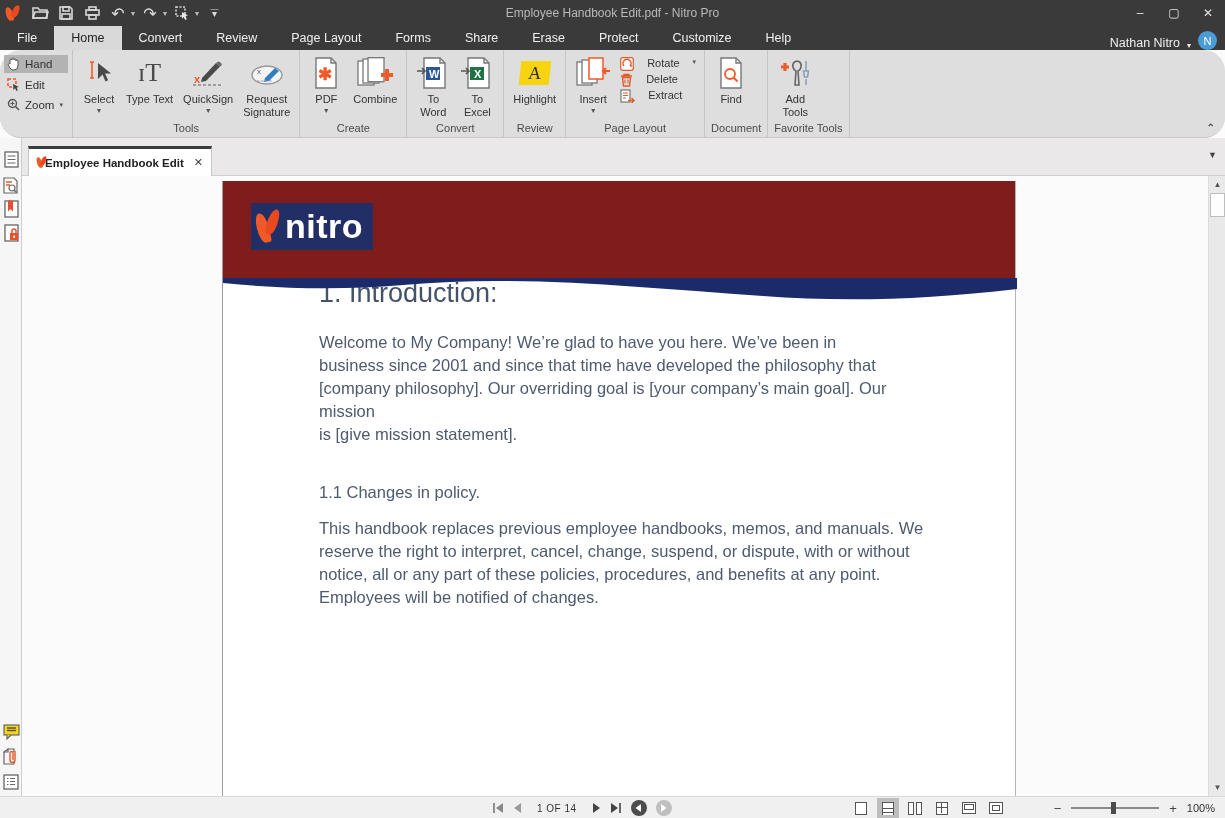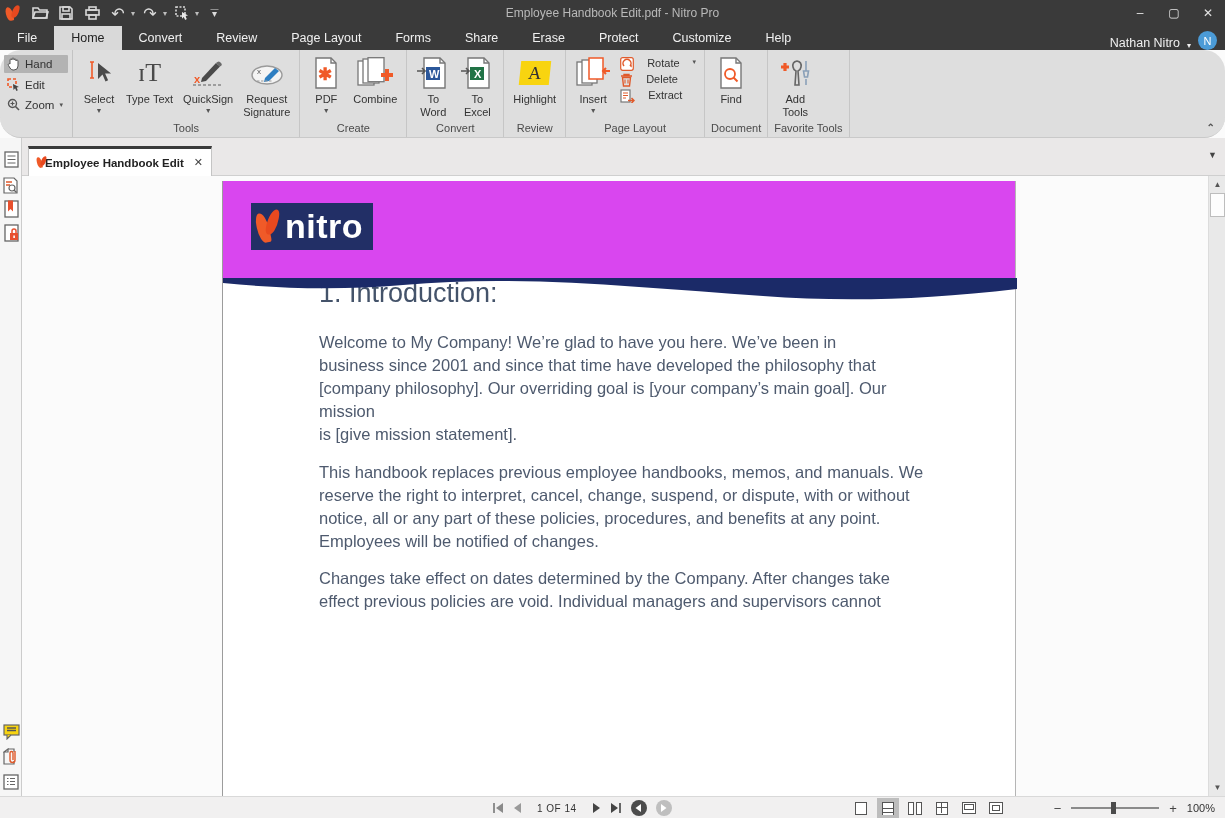--- a/index.html
+++ b/index.html
@@ -53,21 +53,21 @@
   .tabflame:after { content:""; position:absolute; left:4px; top:0; width:5px; height:10px; background:#e8491f; border-radius:90% 30% 80% 30%; transform:rotate(10deg); }
   .tabbar-dd { position:absolute; right:8px; top:12px; font-size:9px; color:#444; }
 
   
   .sidebar { position:absolute; left:0; top:138px; width:22px; height:658px; background:#f6f6f6; border-right:1px solid #ccc; }
   .side-ico { position:absolute; left:2px; width:18px; height:18px; display:flex; align-items:center; justify-content:center; }
 
   
   .viewer { position:absolute; left:22px; top:176px; width:1186px; height:620px; background:#fbfbfb; overflow:hidden; }
   .page { position:absolute; left:200px; top:5px; width:794px; height:800px; background:#fff; border-left:1px solid #9c9c9c; border-right:1px solid #b5b5b5; }
-  .page-header { position:relative; width:100%; height:97px; background:#d946ef; }
+  .page-header { position:relative; width:100%; height:97px; background:#7f1d1d; }
   .brandbox { position:absolute; left:28px; top:22px; display:flex; align-items:center; gap:6px; background:#222f66; padding:4px 10px 4px 6px; }
   .bigflame { width:22px; height:36px; position:relative; }
   .bigflame:before { content:""; position:absolute; left:0; top:4px; width:12px; height:30px; background:#f05a28; border-radius:60% 90% 20% 80%; transform:rotate(-12deg); }
   .bigflame:after { content:""; position:absolute; left:10px; top:0; width:11px; height:26px; background:#e8491f; border-radius:90% 30% 80% 30%; transform:rotate(10deg); }
   .brand-text { color:#fff; font-size:34px; font-weight:bold; letter-spacing:0.5px; }
   .wave { position:absolute; left:0; top:97px; width:794px; height:26px; display:block; }
 
   .page-body { padding:0 88px 0 96px; color:#4e5a6e; }
   .doc-h1 { font-size:27px; font-weight:400; color:#44536a; }
   .doc-p { font-size:16.5px; line-height:23px; white-space:pre-line; margin-top:22px; }
@@ -455,26 +455,25 @@
     <svg class="wave" viewBox="0 0 794 26" preserveAspectRatio="none">
       <path d="M0,0 L794,0 L794,11 C700,22 620,24 540,18 C420,10 300,-4 180,7 C120,12 60,11 0,5 Z" fill="#1b2a68"></path>
     </svg>
     <div class="page-body">
       <div class="doc-h1">1. Introduction:</div>
       <div class="doc-p">Welcome to My Company! We’re glad to have you here. We’ve been in
 business since 2001 and since that time have developed the philosophy that
 [company philosophy]. Our overriding goal is [your company’s main goal]. Our
 mission
 is [give mission statement].</div>
+      <div class="doc-h2">1.1 Changes in policy.</div>
       <div class="doc-p" style="margin-top:15px;">This handbook replaces previous employee handbooks, memos, and manuals. We
 reserve the right to interpret, cancel, change, suspend, or dispute, with or without
 notice, all or any part of these policies, procedures, and benefits at any point.
 Employees will be notified of changes.</div>
-      <div class="doc-p" style="margin-top:14px;">Changes take effect on dates determined by the Company. After changes take
-effect previous policies are void. Individual managers and supervisors cannot</div>
     </div>
   </div>
 </div>
 
 <div class="scrollbar">
   <div class="sb-btn" style="top:0;">▲</div>
   <div class="sb-thumb"></div>
   <div class="sb-btn" style="bottom:0;">▼</div>
 </div>
 

